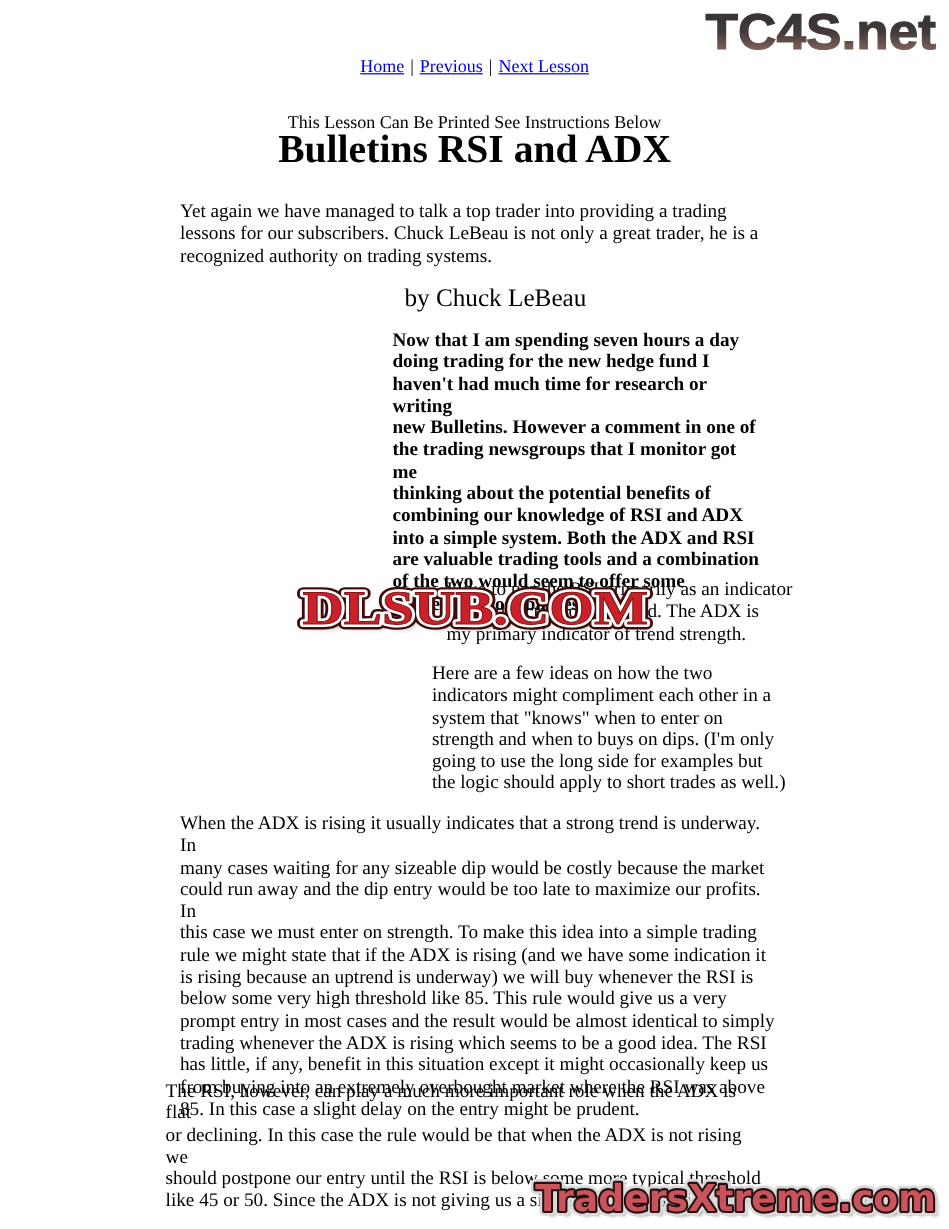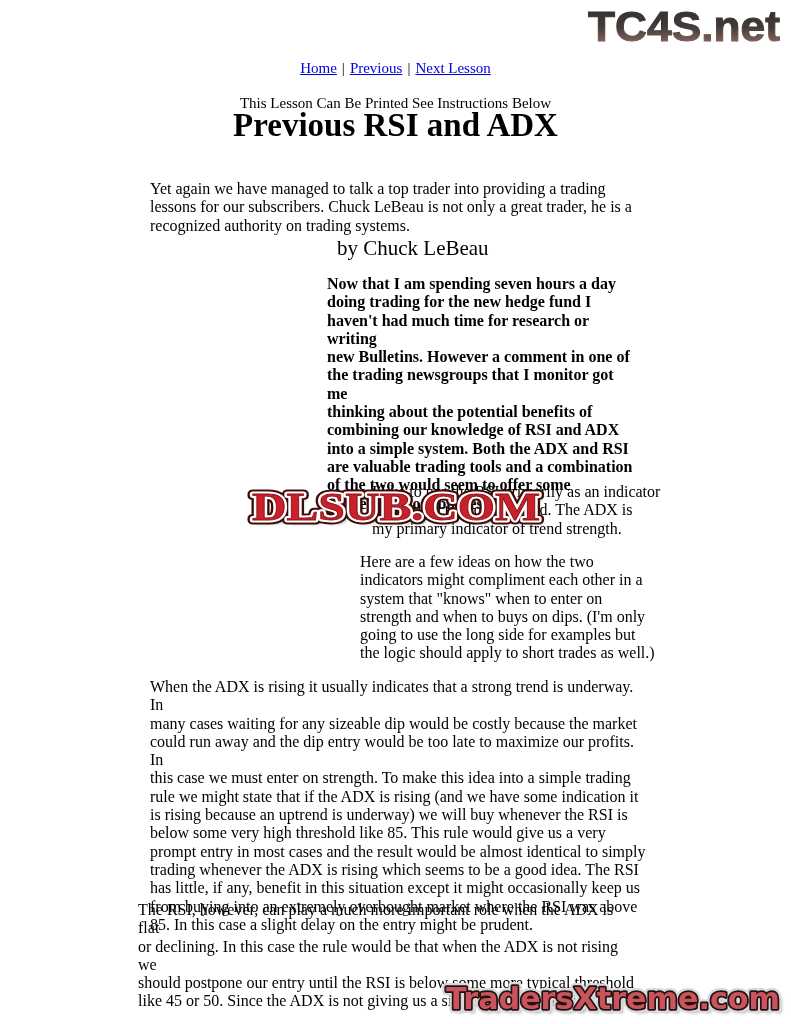--- a/index.html
+++ b/index.html
@@ -10,34 +10,34 @@
     overflow:hidden;
     font-family:"Liberation Serif", serif;
     color:#000000;
   }
   .abs { position:absolute; }
 
   
   .site-logo { left:584px; top:1px; width:204px; height:50px; }
 
   
-  .nav { top:60px; left:0; width:791px; text-align:center; font-size:15px; }
+  .nav { top:48px; left:0; width:791px; text-align:center; font-size:15px; }
   .nav a { color:#0000dd; text-decoration:underline; cursor:pointer; }
   .nav .sep { color:#000; margin:0 5px; }
 
   .notice { top:95px; left:0; width:791px; text-align:center; font-size:15px; }
 
   .title {
     top:106px; left:0; width:791px; text-align:center;
     font-size:33px; font-weight:bold; line-height:38px;
   }
 
   .bodytext { font-size:16px; line-height:18.3px; white-space:pre-line; }
 
-  .intro  { left:150px; top:180px; width:500px; }
+  .intro  { left:150px; top:168px; width:500px; }
   .byline { left:337px; top:236px; font-size:21px; }
   .quote1 { left:327px; top:275px; width:310px;font-weight:bold; }
   .quote2 { left:348px; top:483px; width:310px;padding-left:24px; }
   .quote3 { left:360px; top:553px; width:310px; }
   .para1  { left:150px; top:678px; width:500px; }
   .para2  { left:138px; top:901px; width:500px; }
 
   .watermark-dlsub { left:246px; top:480px; width:308px; height:56px; }
   .footer-logo { left:442px; top:975px; width:348px; height:48px; }
 </style>
@@ -54,21 +54,21 @@
   </defs>
   <text x="4" y="40" font-family="Liberation Sans, sans-serif" font-weight="bold" font-size="42" fill="url(#logograd)" stroke="url(#logograd)" stroke-width="1" textLength="192" lengthAdjust="spacingAndGlyphs">TC4S.net</text>
 </svg>
 
 <div class="abs nav">
   <a>Home</a><span class="sep">|</span><a>Previous</a><span class="sep">|</span><a>Next Lesson</a>
 </div>
 
 <div class="abs notice">This Lesson Can Be Printed See Instructions Below</div>
 
-<div class="abs title">Previous RSI and ADX</div>
+<div class="abs title">Bulletins RSI and ADX</div>
 
 <div class="abs bodytext intro">Yet again we have managed to talk a top trader into providing a trading
 lessons for our subscribers. Chuck LeBeau is not only a great trader, he is a
 recognized authority on trading systems.</div>
 
 <div class="abs byline">by Chuck LeBeau</div>
 
 <div class="abs bodytext quote1">Now that I am spending seven hours a day
 doing trading for the new hedge fund I
 haven't had much time for research or writing

